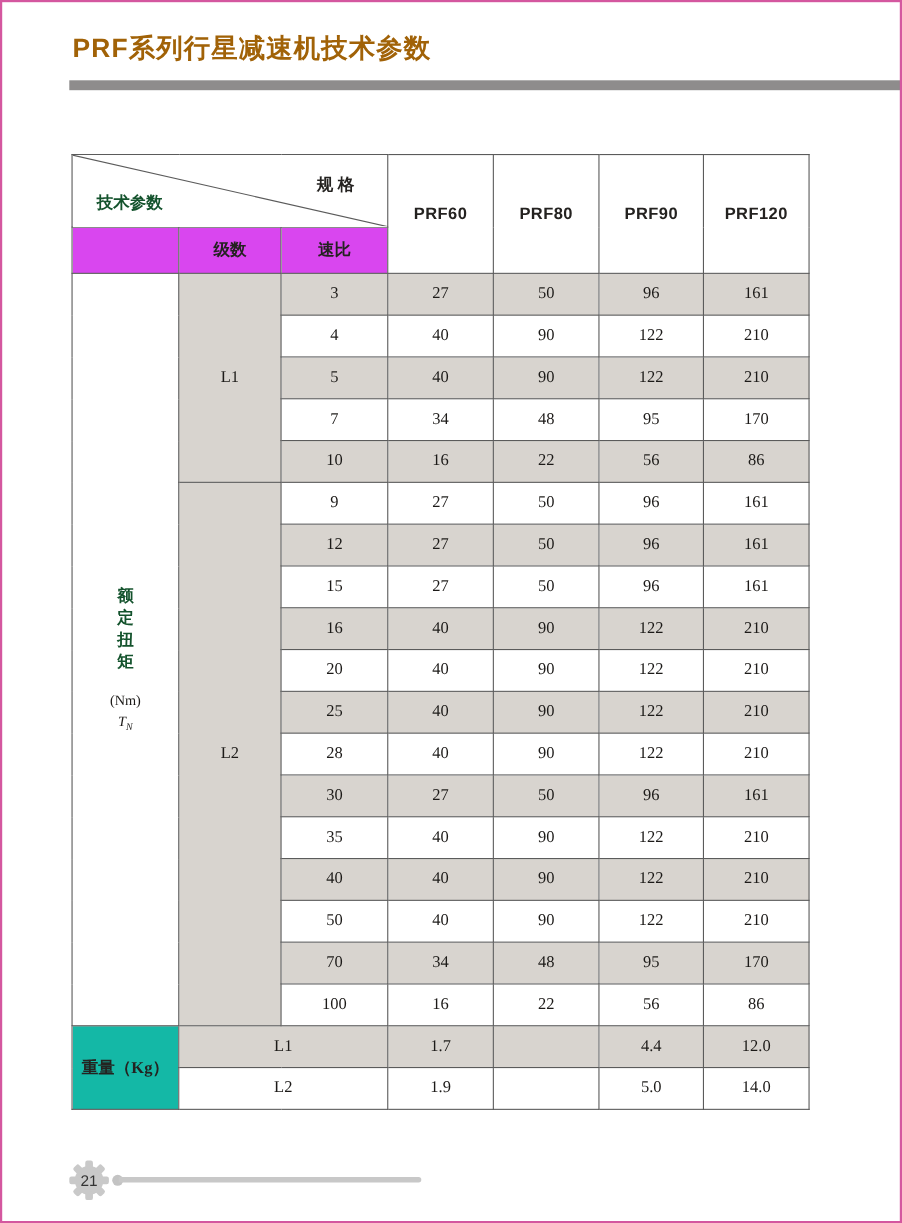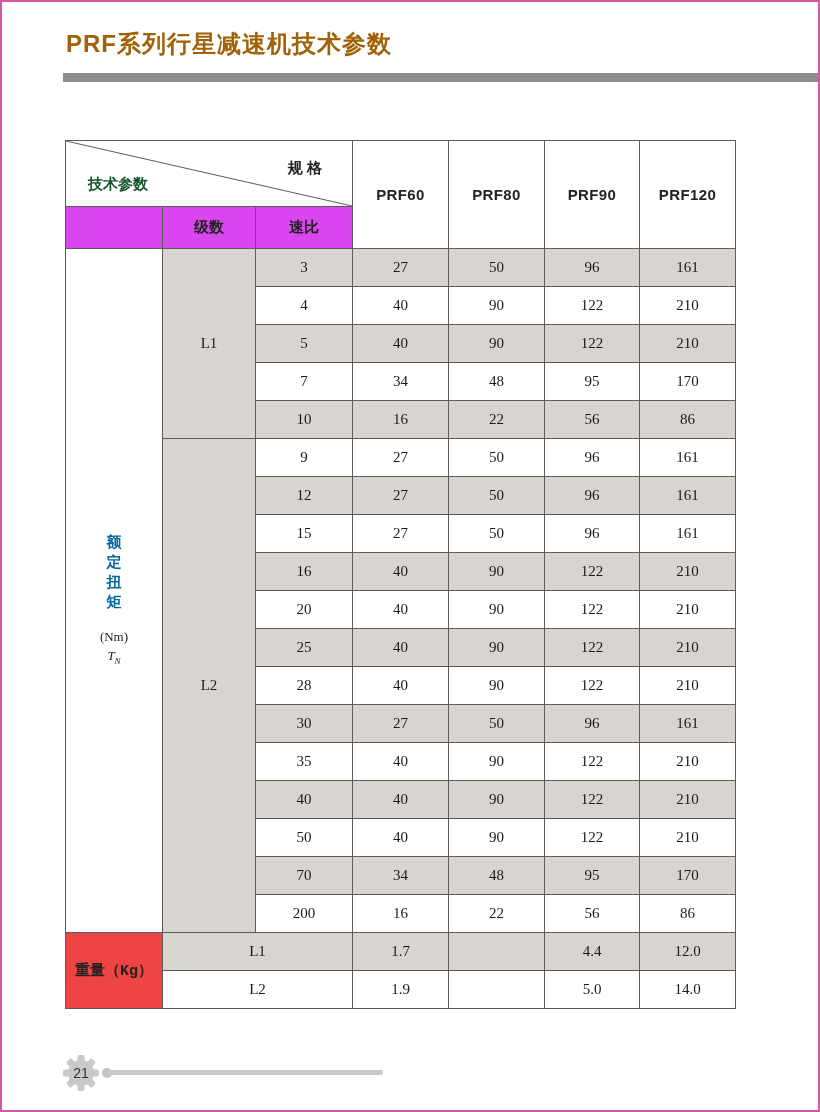--- a/index.html
+++ b/index.html
@@ -69,27 +69,27 @@
     font-family: "Liberation Serif", "DejaVu Serif", serif;
     font-size: 15px; color: #1c1a18;
   }
   td.torque-cell { background: #ffffff; }
   td.stage-cell {
     background: #d8d4cf;
     font-family: "Liberation Serif", "DejaVu Serif", serif;
     font-size: 15px;
   }
   td.weight-label-cell {
-    background: #ef4444; font-size: 15px; font-weight: bold;
-    font-family: Liberation Mono, monospace; color: #242220;
+    background: #14b8a6; font-size: 15px; font-weight: bold;
+    font-family: Liberation Serif, serif; color: #242220;
   }
   .vchars {
     width: 16px; margin: 16px auto;
     font-size: 15px; font-weight: bold; line-height: 1.35;
-    word-break: break-all; color: #0369a1;
+    word-break: break-all; color: #14532d;
     font-family: "Liberation Sans", sans-serif;
   }
   .vunit {
     margin-top: 7px; font-size: 13px; white-space: nowrap;
     font-family: "Liberation Serif", "DejaVu Serif", serif;
   }
   .vsym {
     margin-top: 3px; font-size: 13px; font-style: italic;
     font-family: "Liberation Serif", "DejaVu Serif", serif;
   }
@@ -261,21 +261,21 @@
         <td class="num">210</td>
       </tr>
       <tr class="shaded">
         <td class="num">70</td>
         <td class="num">34</td>
         <td class="num">48</td>
         <td class="num">95</td>
         <td class="num">170</td>
       </tr>
       <tr class="">
-        <td class="num">200</td>
+        <td class="num">100</td>
         <td class="num">16</td>
         <td class="num">22</td>
         <td class="num">56</td>
         <td class="num">86</td>
       </tr>
       <tr class="shaded">
         <td class="weight-label-cell" rowspan="2">重量（Kg）</td>
         <td class="num" colspan="2">L1</td>
         <td class="num">1.7</td>
         <td class="num"></td>

